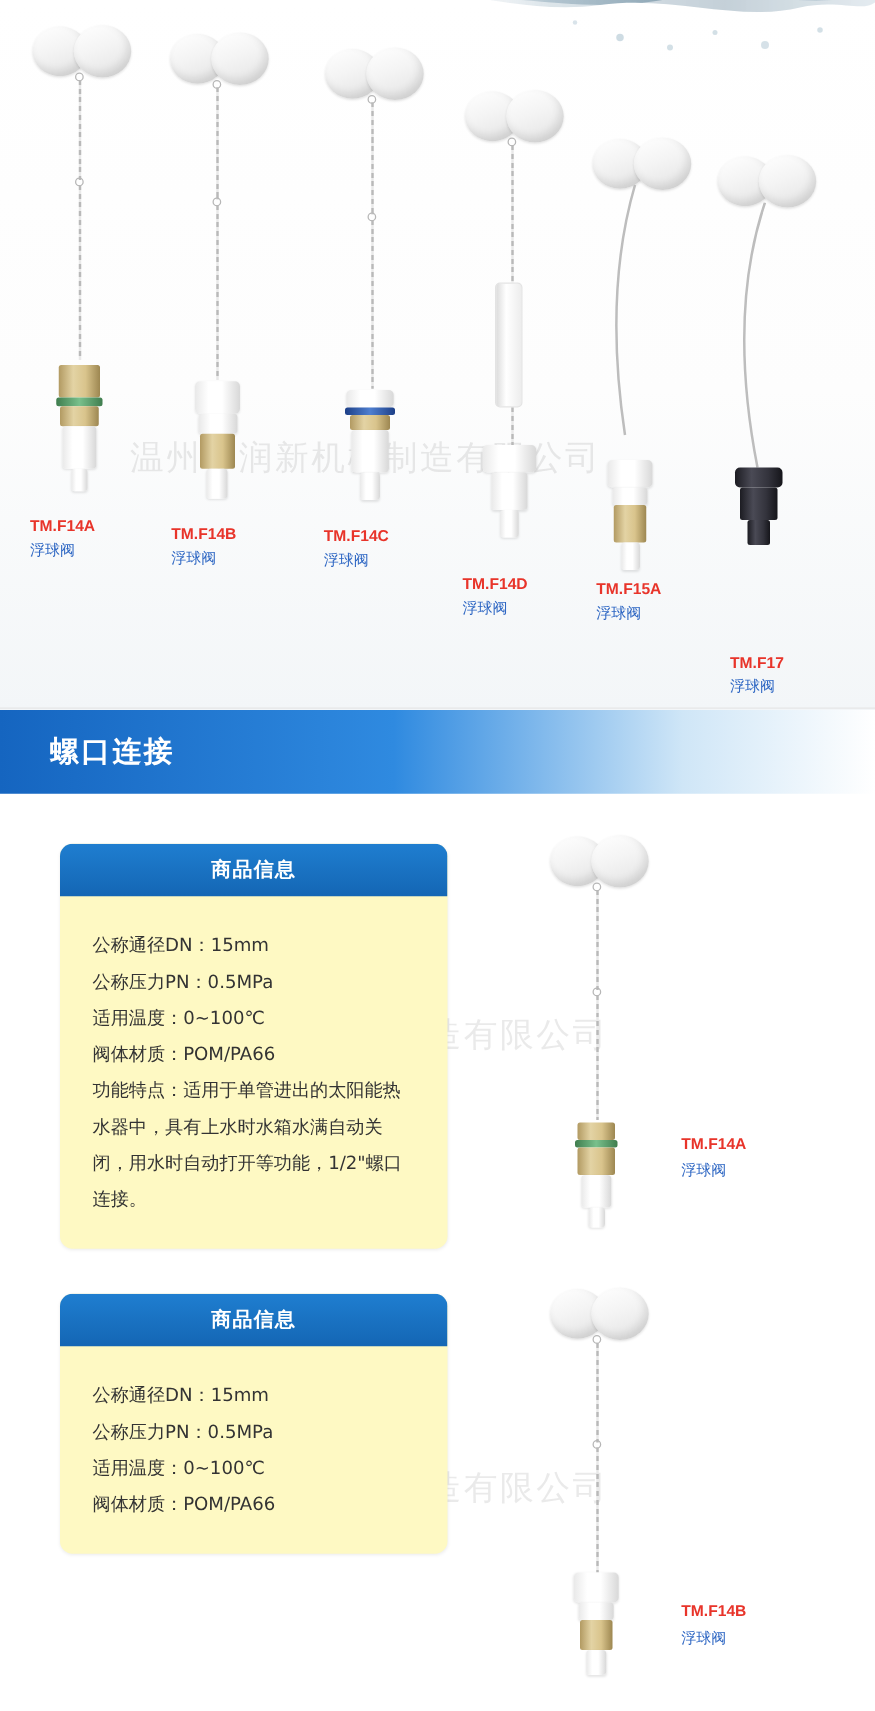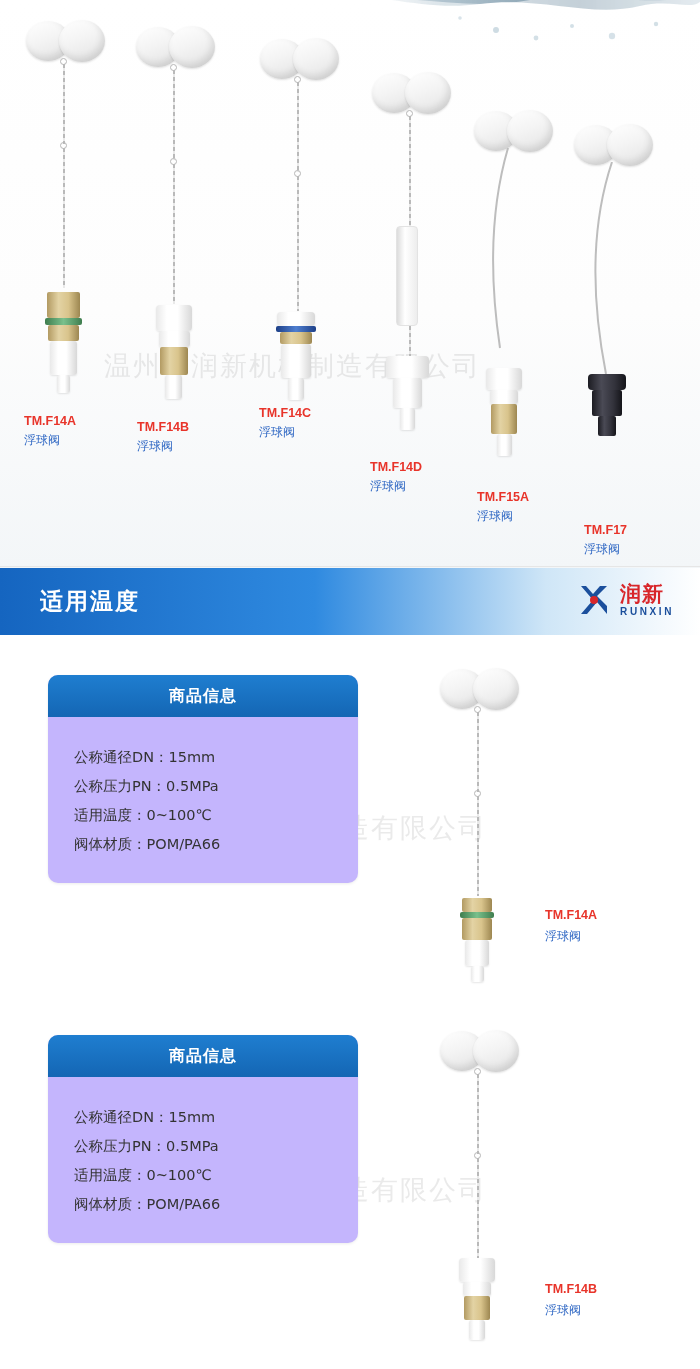--- a/index.html
+++ b/index.html
@@ -174,21 +174,21 @@
     color: #1b4f9c;
     letter-spacing: 2.6px;
     font-weight: bold;
     margin-top: 2px;
   }
 
   .info-card {
     position: absolute;
     left: 48px;
     width: 310px;
-    background: #c4b5fd;
+    background: #fef9c3;
     border-radius: 10px;
     box-shadow: 0 1px 3px rgba(0,0,0,0.08);
     overflow: hidden;
   }
   .info-card-head {
     height: 42px;
     background: linear-gradient(180deg, #1f7ed0 0%, #1466b4 100%);
     color: #ffffff;
     font-size: 16px;
     font-weight: bold;
@@ -297,21 +297,21 @@
     </div>
     <div class="ring" style="left:294px; top:76px;"></div>
     <div class="chain" style="left:297px; top:82px; height:90px;"></div>
     <div class="ring" style="left:294px; top:170px;"></div>
     <div class="chain" style="left:297px; top:176px; height:135px;"></div>
     <div class="body-white" style="left:277px; top:312px; width:38px; height:14px; border-radius:4px;"></div>
     <div class="ring-blue" style="left:276px; top:326px; width:40px; height:6px;"></div>
     <div class="body-brass" style="left:280px; top:332px; width:32px; height:12px;"></div>
     <div class="body-white" style="left:281px; top:344px; width:30px; height:34px;"></div>
     <div class="body-white" style="left:288px; top:378px; width:16px; height:22px;"></div>
-    <div class="product" style="left:259px; top:404px;">
+    <div class="product" style="left:259px; top:420px;">
       <div class="prod-label">TM.F14C</div>
       <div class="prod-sub">浮球阀</div>
     </div>
   </div>
 
   <div>
     <div class="ball-pair" style="left:372px; top:72px;">
       <div class="ball b1"></div>
         <div class="ball b2"></div>
     </div>
@@ -333,21 +333,21 @@
       <div class="ball b1"></div>
         <div class="ball b2"></div>
     </div>
     <svg class="wire-curve" style="left:470px; top:148px; width:60px; height:220px;" viewBox="0 0 60 220">
       <path d="M38,0 C22,55 18,120 30,200" stroke="#bdbdbd" stroke-width="2" fill="none"></path>
     </svg>
     <div class="body-white" style="left:486px; top:368px; width:36px; height:22px; border-radius:4px;"></div>
     <div class="body-white" style="left:490px; top:390px; width:28px; height:14px;"></div>
     <div class="body-brass" style="left:491px; top:404px; width:26px; height:30px;"></div>
     <div class="body-white" style="left:497px; top:434px; width:15px; height:22px;"></div>
-    <div class="product" style="left:477px; top:488px;">
+    <div class="product" style="left:477px; top:462px;">
       <div class="prod-label">TM.F15A</div>
       <div class="prod-sub">浮球阀</div>
     </div>
   </div>
 
   <div>
     <div class="ball-pair" style="left:574px; top:124px;">
       <div class="ball b1"></div>
         <div class="ball b2"></div>
     </div>
@@ -362,45 +362,34 @@
       <div class="prod-sub">浮球阀</div>
     </div>
   </div>
 </div>
 
 <div class="divider-line" style="top:566px;"></div>
 
 <div class="spec-section">
 
   <div class="spec-header">
-    <div class="spec-header-title">适用温度</div>
-    <div class="brand">
-      <div class="brand-mark">
-        <svg viewBox="0 0 40 40" width="40" height="40">
-          <path d="M8,6 L20,20 L8,34 L14,34 L24,22 L34,34 L34,26 L24,16 L34,6 L27,6 L20,14 L13,6 Z" fill="#1b4f9c"></path>
-          <circle cx="21" cy="20" r="4" fill="#d8262a"></circle>
-        </svg>
-      </div>
-      <div class="brand-text">
-        <div class="brand-cn">润新</div>
-        <div class="brand-en">RUNXIN</div>
-      </div>
-    </div>
+    <div class="spec-header-title">螺口连接</div>
   </div>
 
   <div class="watermark wm-spec" style="top:242px; left:110px;">温州市润新机械制造有限公司</div>
   <div class="watermark wm-spec2" style="top:604px; left:110px;">温州市润新机械制造有限公司</div>
 
   <div class="info-card" style="top:107px;">
     <div class="info-card-head">商品信息</div>
     <div class="info-card-body">
       <div class="info-line">公称通径DN：15mm</div>
       <div class="info-line">公称压力PN：0.5MPa</div>
       <div class="info-line">适用温度：0~100℃</div>
       <div class="info-line">阀体材质：POM/PA66</div>
+      <div class="info-line">功能特点：适用于单管进出的太阳能热水器中，具有上水时水箱水满自动关闭，用水时自动打开等功能，1/2"螺口连接。</div>
     </div>
   </div>
 
   <div>
     <div class="ball-pair" style="left:440px; top:100px;">
       <div class="ball b1"></div>
         <div class="ball b2"></div>
     </div>
     <div class="ring" style="left:474px; top:138px;"></div>
     <div class="chain" style="left:477px; top:144px; height:80px;"></div>

